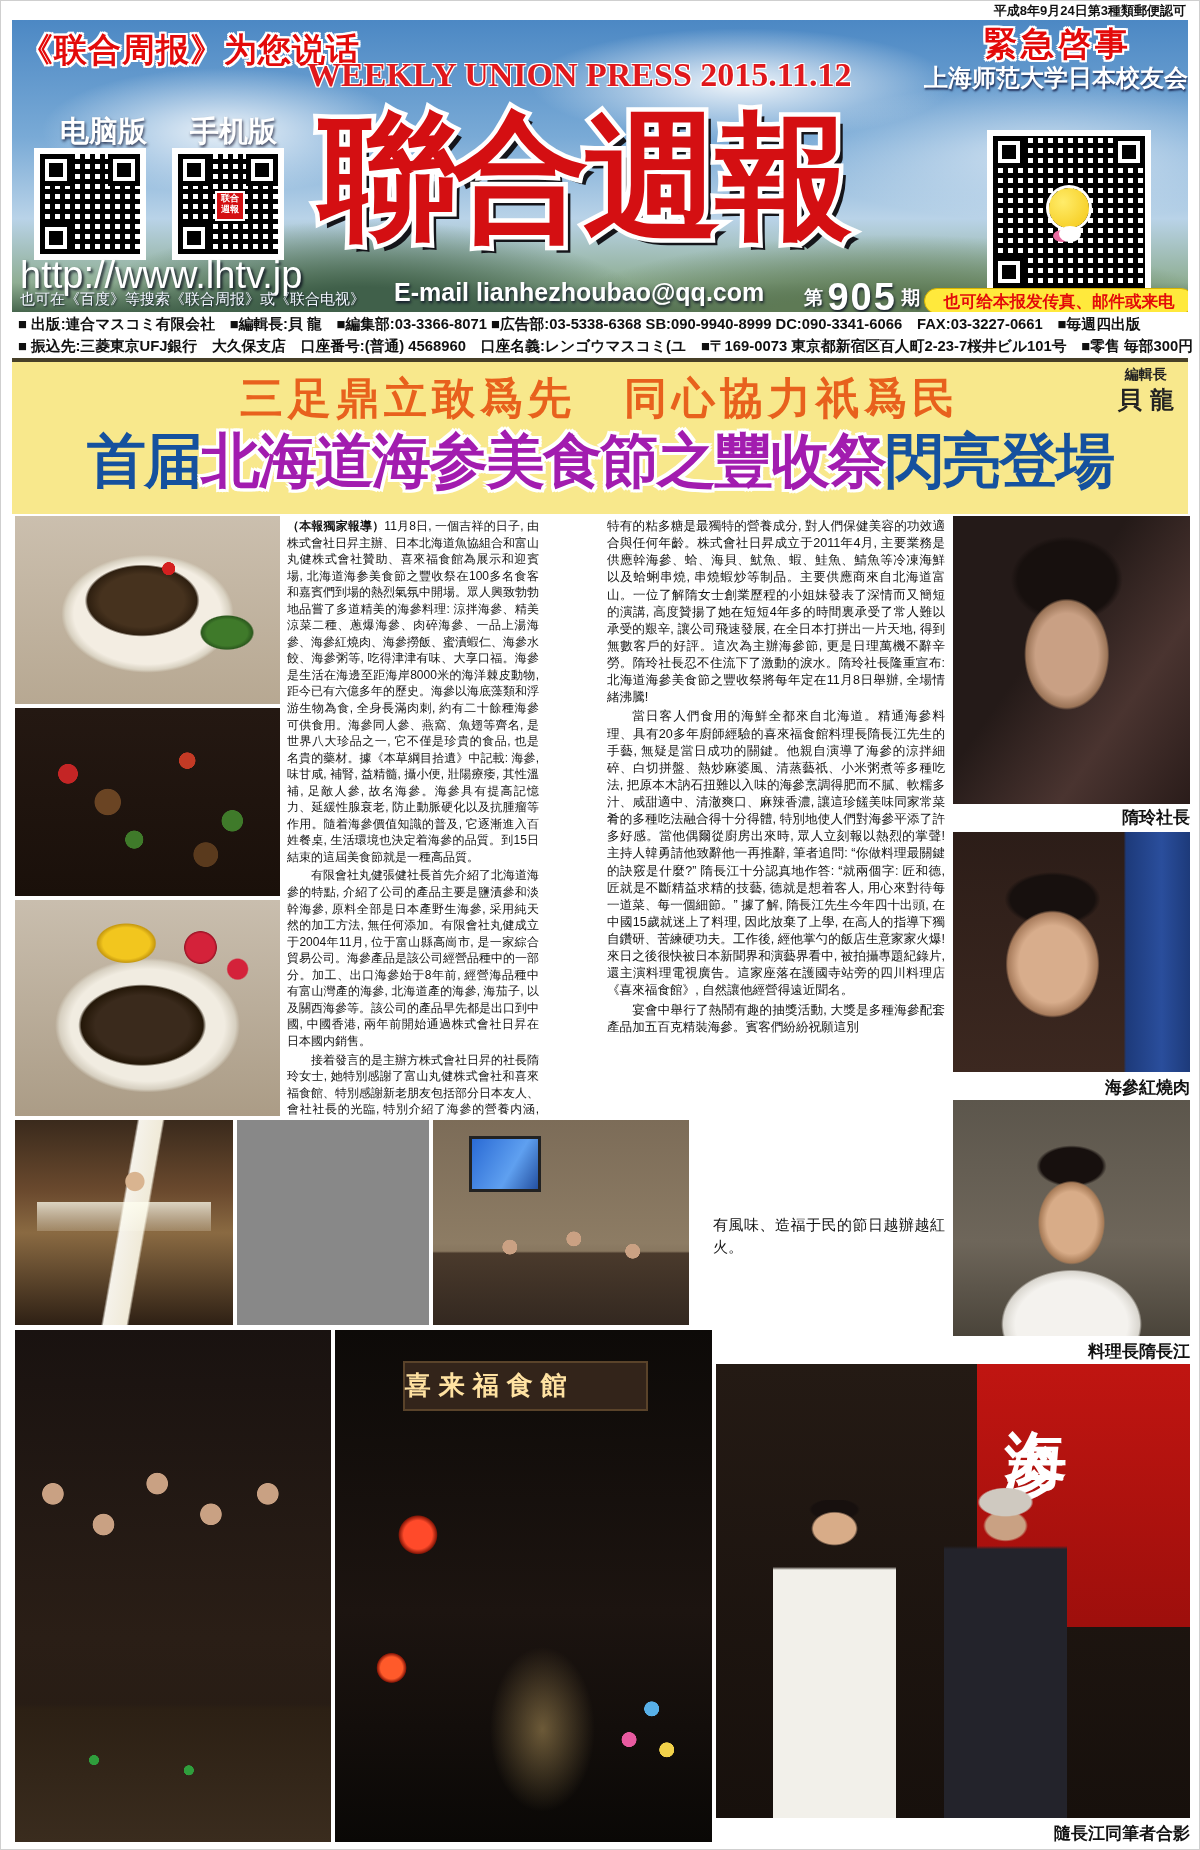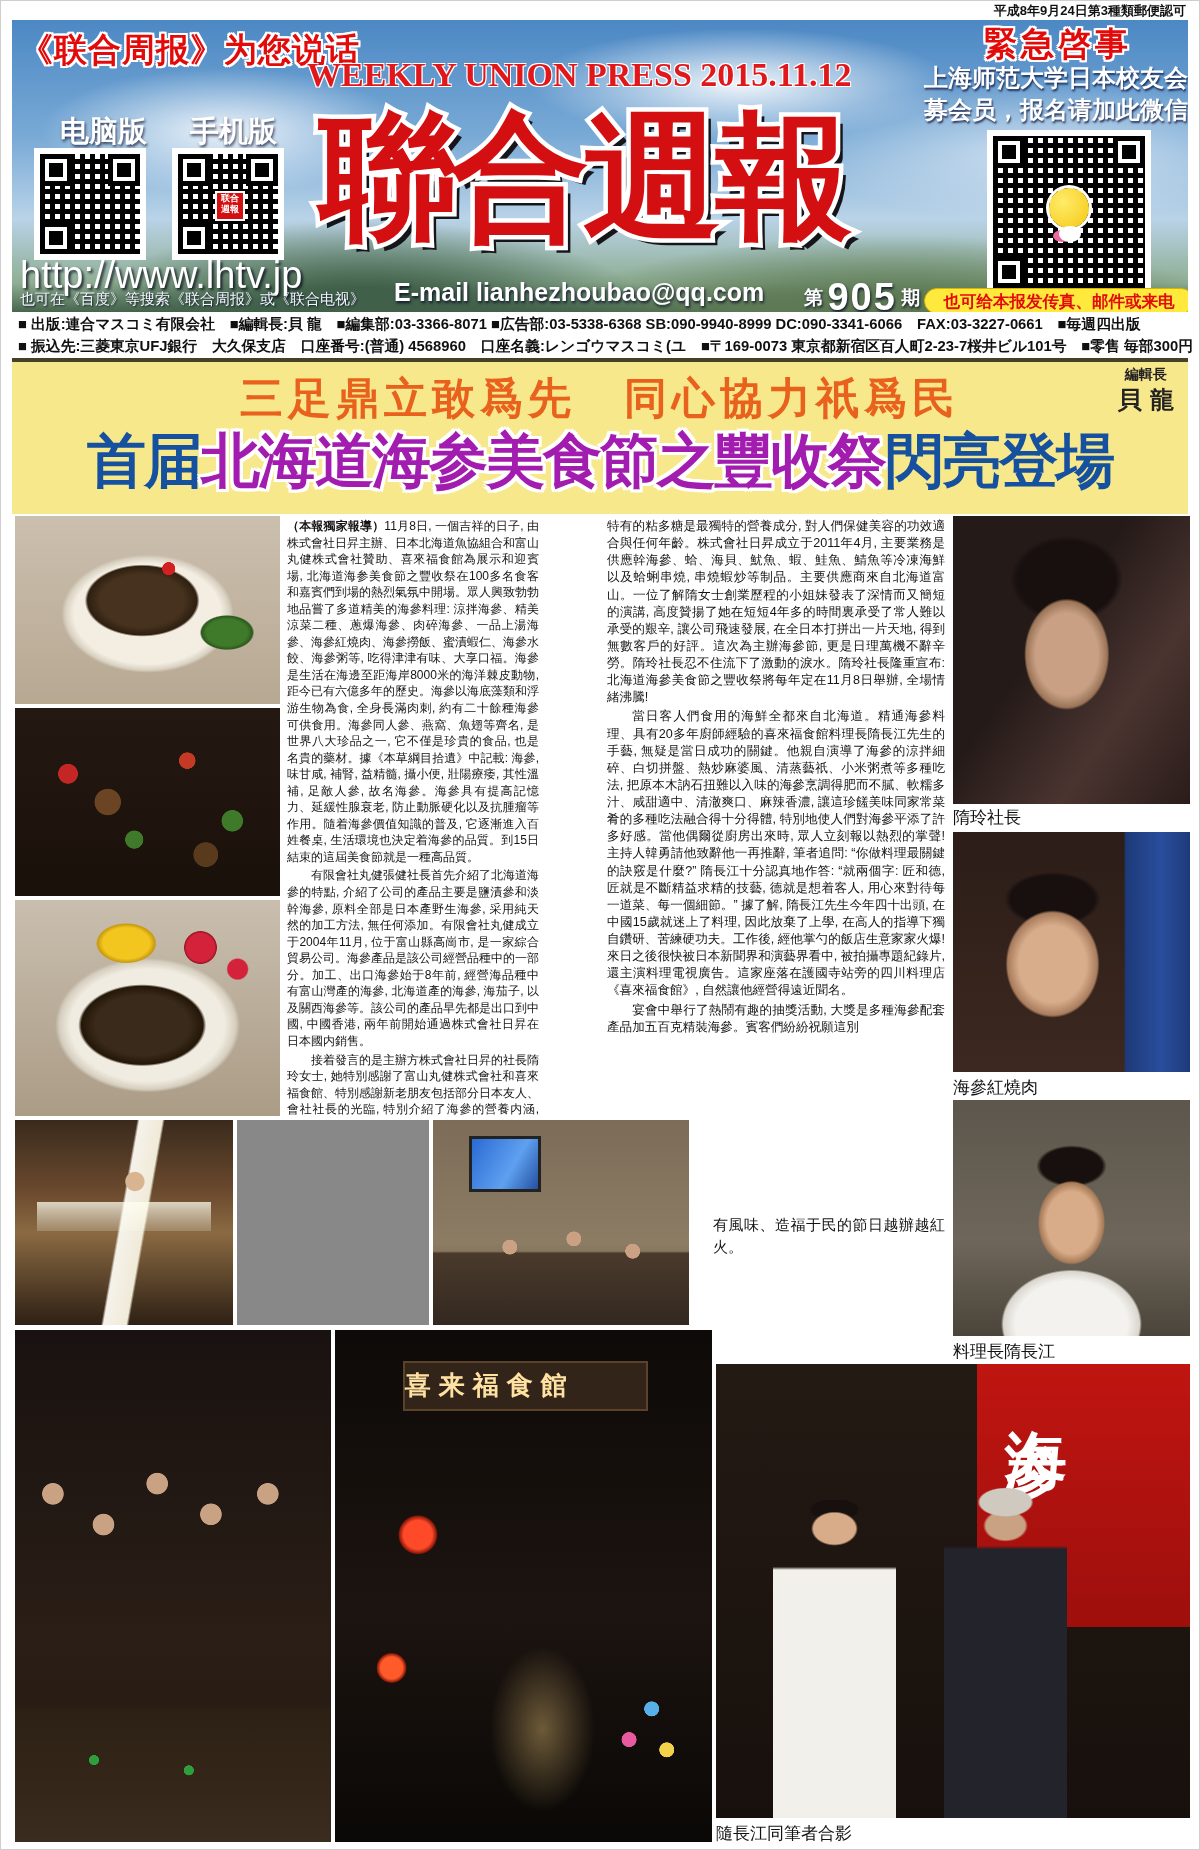--- a/index.html
+++ b/index.html
@@ -87,21 +87,21 @@
           0 -3px 0 #fff,0 3px 0 #fff,-3px 0 0 #fff,3px 0 0 #fff;text-align:right;}
   
   .tcol{color:#141414;text-align:justify;overflow:hidden;}
   .tcol p{margin:0 0 2px 0;text-indent:2em;}
   .tcol p.noindent{text-indent:0;}
   .col1{left:287px;top:518px;width:252px;height:600px;font-size:12px;line-height:1.38;}
   .col2{left:607px;top:518px;width:338px;height:692px;font-size:12.6px;line-height:1.36;}
   .col2tail{left:713px;top:1214px;width:232px;height:110px;font-size:15px;line-height:1.45;}
   
   .photo{position:absolute;overflow:hidden;background:#888;}
-  .cap{position:absolute;text-align:left;font-size:17px;font-weight:normal;color:#111;}
+  .cap{position:absolute;text-align:right;font-size:17px;font-weight:bold;color:#111;}
   .ph-dish1{left:15px;top:516px;width:265px;height:188px;
     background:radial-gradient(circle 9px at 58% 28%, #d42020 70%, transparent 75%),
       radial-gradient(ellipse 34px 22px at 80% 62%, #3f7a2a 60%, #2c5a1e 75%, transparent 80%),
       radial-gradient(ellipse 70px 44px at 48% 45%, #46321e 60%, #2e1f10 78%, transparent 82%),
       radial-gradient(ellipse 105px 72px at 50% 52%, #f3ede2 70%, #d9d2c2 78%, transparent 82%),
       linear-gradient(#cbbfae,#b7a892);}
   .ph-dish2{left:15px;top:708px;width:265px;height:188px;
     background:radial-gradient(circle 12px at 20% 35%, #c42525 80%, transparent 85%),
       radial-gradient(circle 10px at 65% 28%, #c43a25 80%, transparent 85%),
       radial-gradient(circle 11px at 45% 70%, #3f7a2a 80%, transparent 85%),
@@ -226,21 +226,20 @@
 
     <div class="abs email-row">E-mail  lianhezhoubao@qq.com</div>
     <div class="abs issue">
       <span class="small">第</span>
       <span class="big">905</span>
       <span class="small">期</span>
     </div>
 
     <div class="abs urgent-title outline-w">緊急啓事</div>
     <div class="abs urgent-line ul1">上海师范大学日本校友会</div>
-    <div class="abs urgent-line ul2">募会员，报名请加此微信</div>
     <div class="abs qr qr3">
       <div class="qr-inner">
         <span class="eye tl"></span>
         <span class="eye tr"></span>
         <span class="eye bl"></span>
         <span class="smiley"></span>
       </div>
     </div>
     <div class="abs contact-pill">也可给本报发传真、邮件或来电</div>
   </div>

